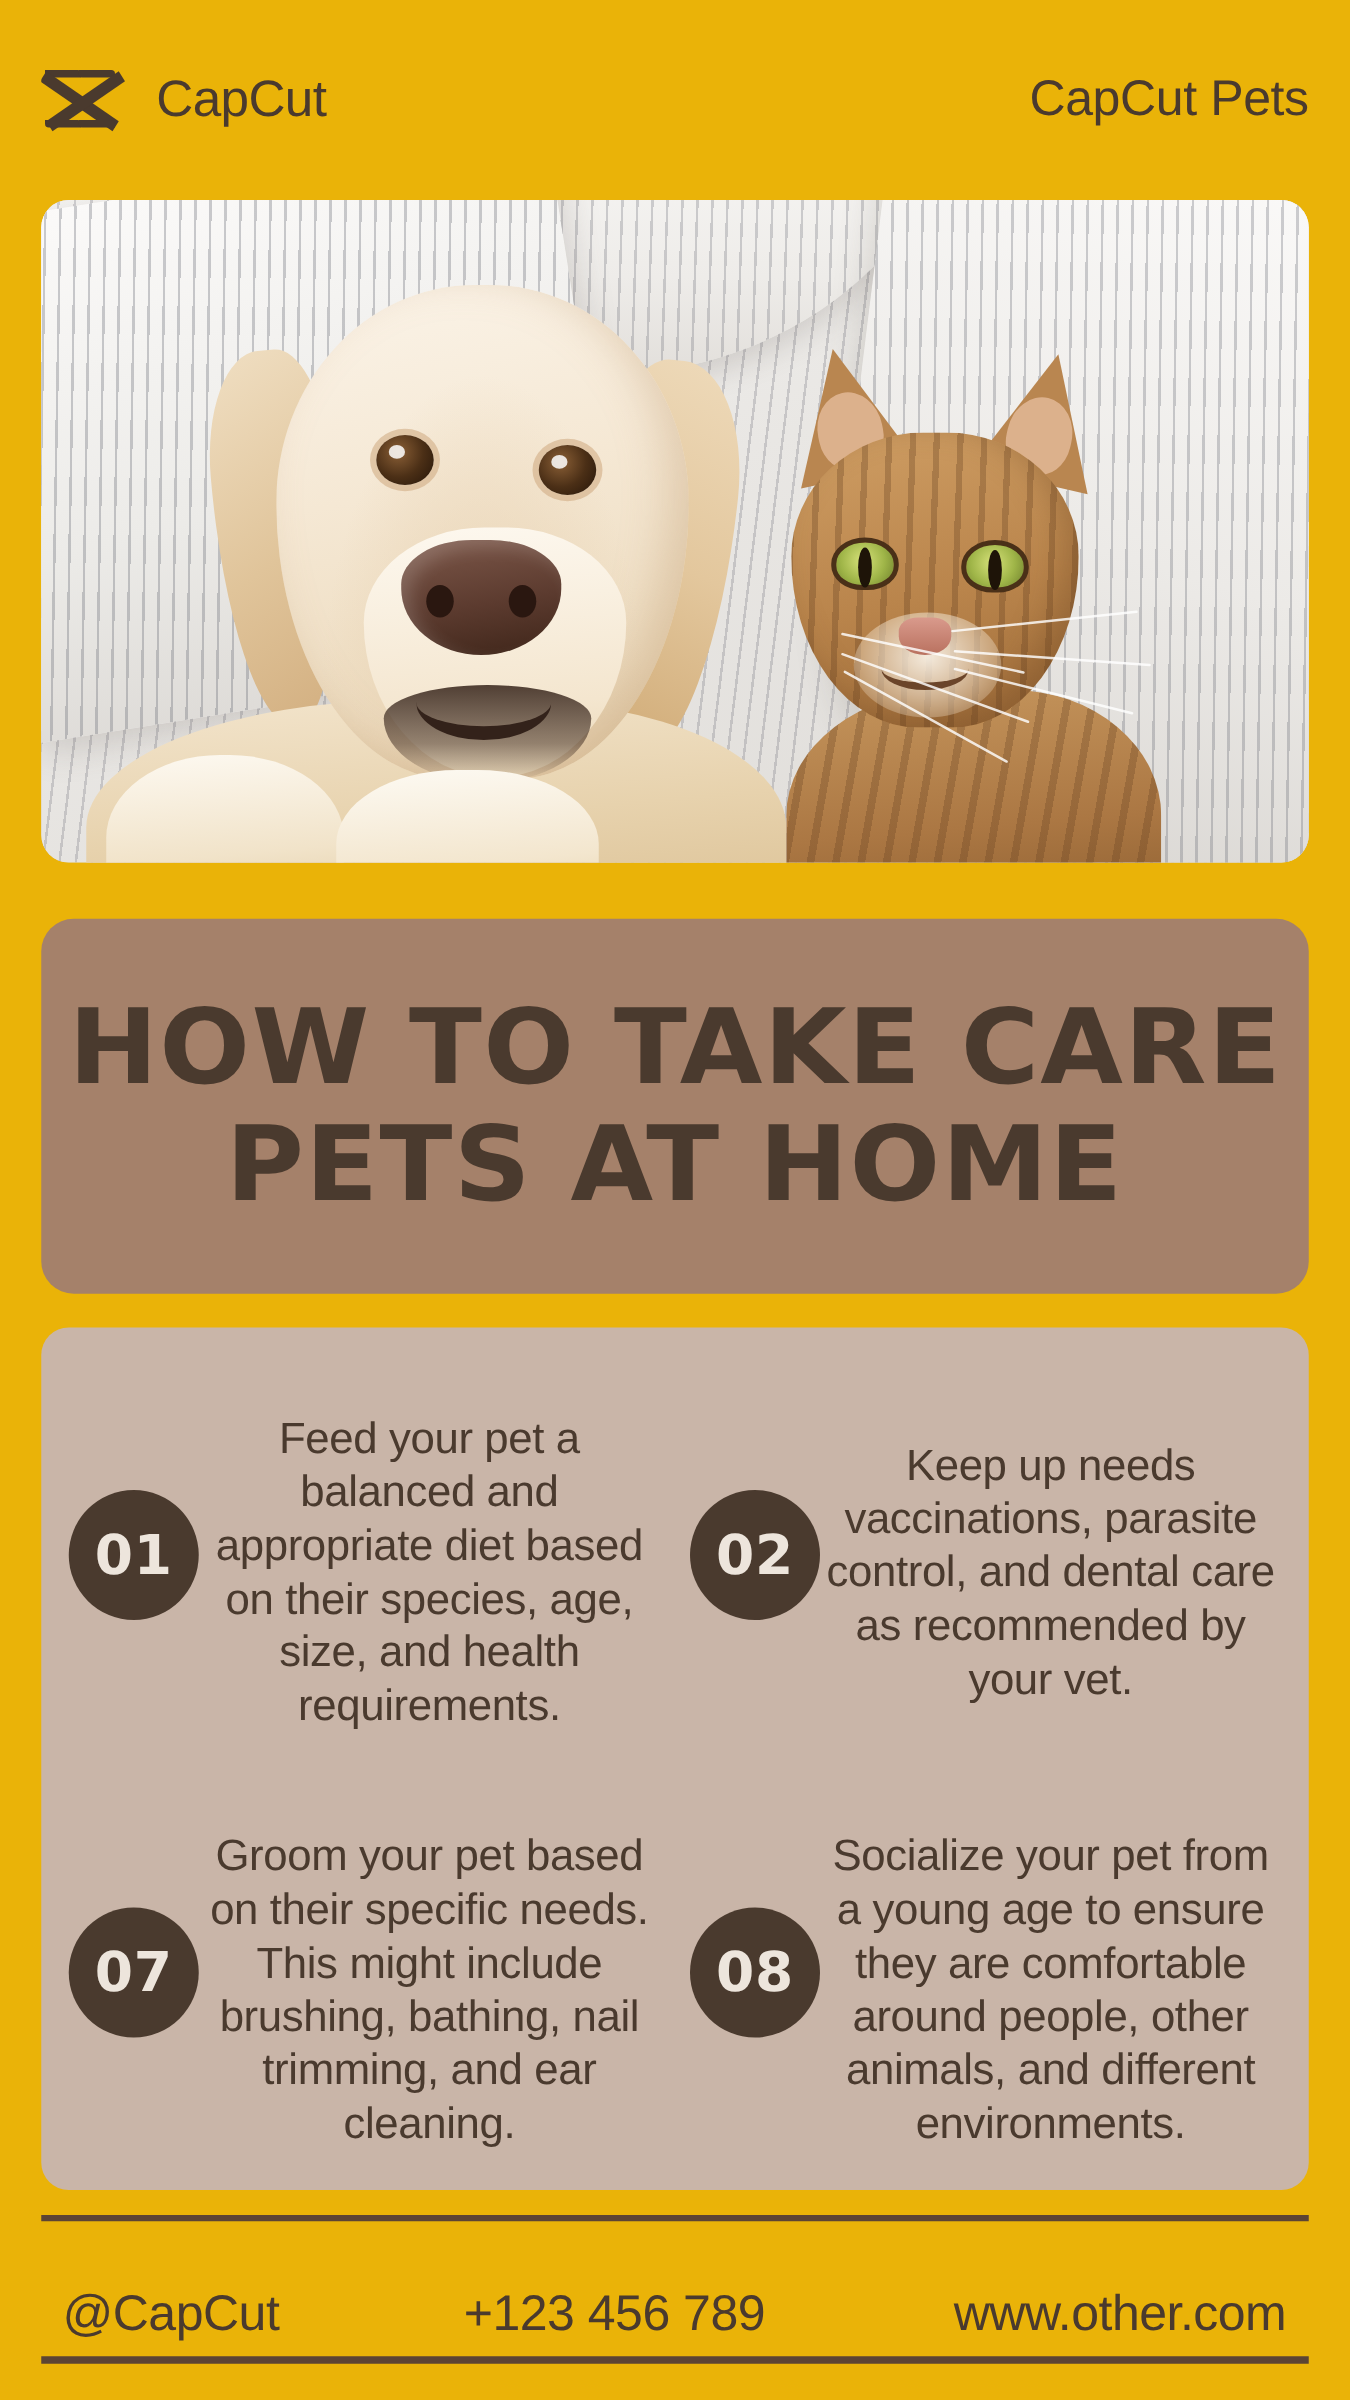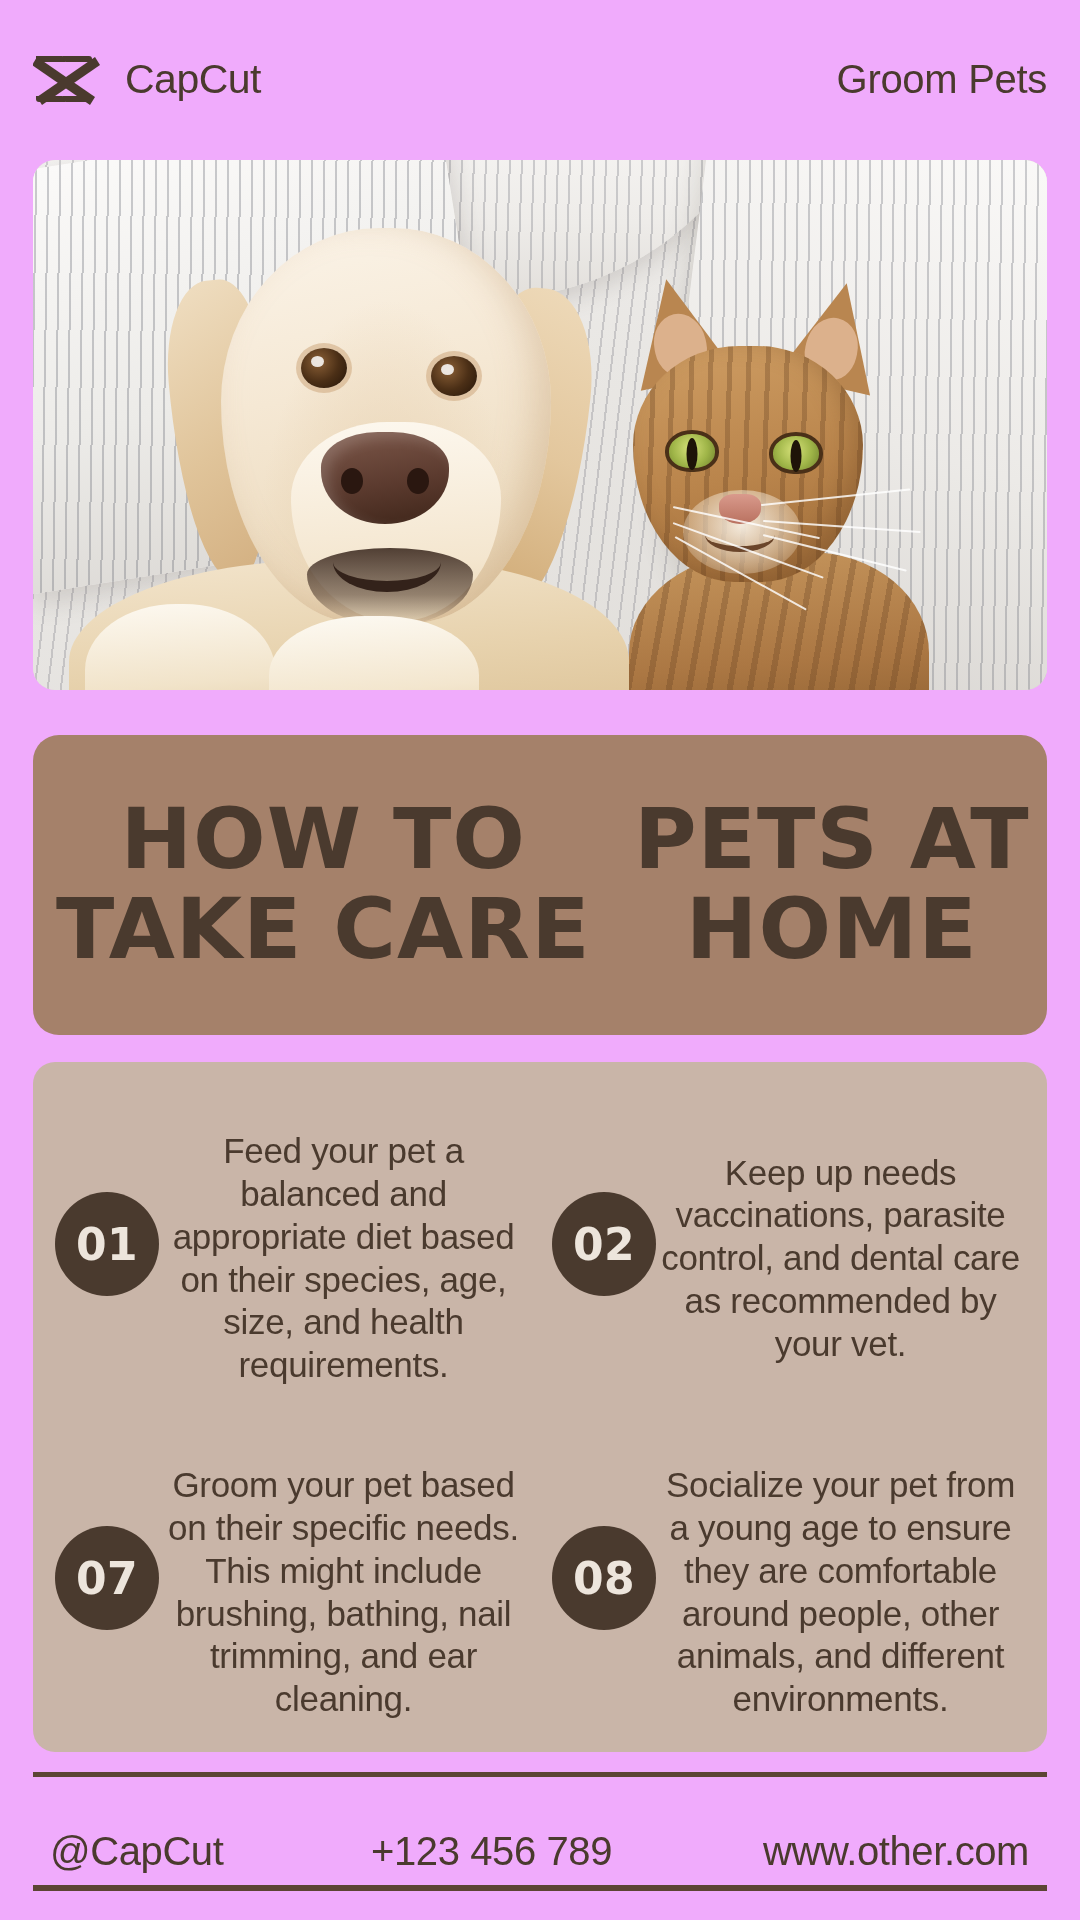--- a/index.html
+++ b/index.html
@@ -7,21 +7,21 @@
   html, body {
     width:1080px; height:1920px;
     background:#DAD2CF;
     font-family:"Liberation Sans", sans-serif;
     overflow:hidden;
   }
 
   .page {
     position:relative;
     width:1080px; height:1920px;
-    background:#f0abfc;
+    background:#eab308;
   }
 
   
   .header {
     position:absolute;
     left:33px; top:48px;
     width:1014px; height:62px;
     display:flex; align-items:center; justify-content:space-between;
   }
   .brand { display:flex; align-items:center; gap:22px; }
@@ -226,21 +226,21 @@
     transform-origin:left center; border-radius:2px;
   }
 
   
   .title-band {
     position:absolute;
     left:33px; top:735px;
     width:1014px; height:300px;
     background:#A5816A;
     border-radius:26px;
-    display:flex; flex-direction:row;
+    display:flex; flex-direction:column;
     align-items:center; justify-content:center;
     gap:4px;
   }
   .title-line {
     font-family:"DejaVu Sans", sans-serif;
     font-weight:700;
     font-size:83px;
     line-height:1.08;
     letter-spacing:1px;
     color:#4A3A2E;
@@ -317,21 +317,21 @@
       <svg class="logo-mark" viewBox="0 0 70 56">
         <path d="M3 5 h26 a3 3 0 0 1 3 3 v3 h-26 a3 3 0 0 1 -3 -3 z" fill="#4A3A2E"></path>
         <path d="M38 5 h26 a3 3 0 0 1 3 3 v3 h-26 a3 3 0 0 1 -3 -3 z" fill="#4A3A2E" transform="translate(-8,0)"></path>
         <path d="M4 6 L62 46 l-5 8 L-1 14 z" fill="#4A3A2E"></path>
         <path d="M62 6 L4 46 l5 8 L67 14 z" fill="#4A3A2E"></path>
         <path d="M3 45 h26 a3 3 0 0 1 3 3 v3 h-26 a3 3 0 0 1 -3 -3 z" fill="#4A3A2E"></path>
         <path d="M38 45 h26 a3 3 0 0 1 3 3 v3 h-26 a3 3 0 0 1 -3 -3 z" fill="#4A3A2E" transform="translate(-8,0)"></path>
       </svg>
       <span class="brand-name">CapCut</span>
     </div>
-    <span class="header-right">Groom Pets</span>
+    <span class="header-right">CapCut Pets</span>
   </div>
 
   <div class="hero">
     <div class="hero-canvas">
       <div class="bl"></div>
       <div class="drape-top"></div>
       <div class="drape-l"></div>
       <div class="drape-r"></div>
 
       <div class="dog-ear-l"></div>

